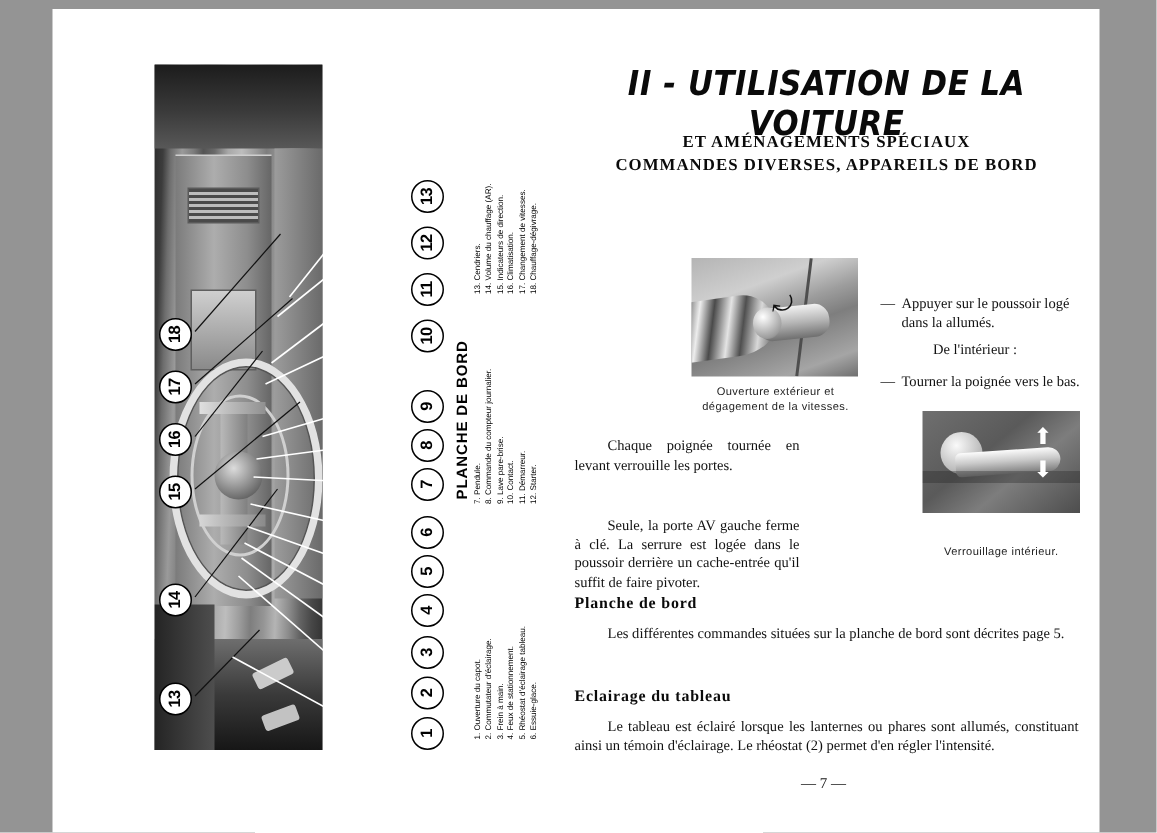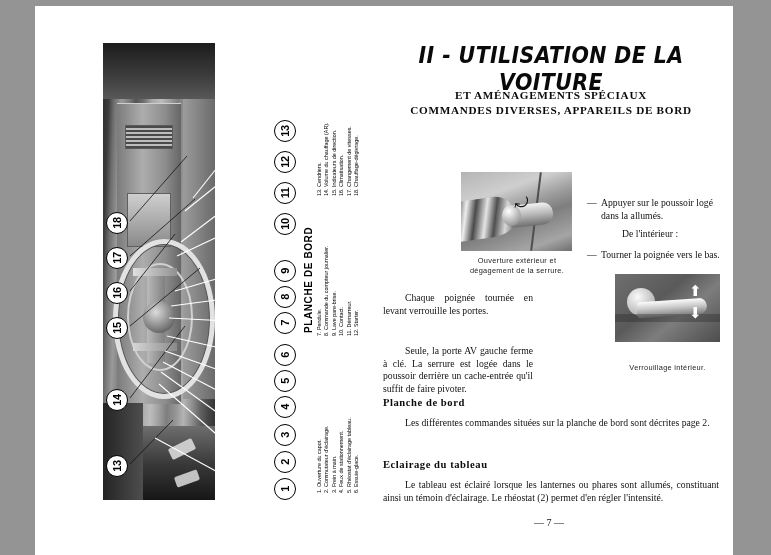--- a/index.html
+++ b/index.html
@@ -393,21 +393,21 @@
 
     <div class="photo2">
       <div class="hand"></div>
       <div class="seam"></div>
       <div class="handle"></div>
       <div class="knob"></div>
       <div class="arrow">⤾</div>
     </div>
     <div class="caption" style="left:92px;top:250px;width:120px;">
       <div>Ouverture extérieur  et</div>
-      <div>dégagement de la serrure.</div>
+      <div>dégagement de la vitesses.</div>
     </div>
 
     <div class="dashitem" style="left:222px;top:191px;width:136px;">
       <span class="dash">—</span>
       <span class="txt">Appuyer sur le poussoir logé dans la allumés.</span>
     </div>
     <div class="para" style="left:257px;top:222px;width:120px;">De l'intérieur :</div>
     <div class="dashitem" style="left:222px;top:243px;width:136px;">
       <span class="dash">—</span>
       <span class="txt">Tourner la poignée vers le bas.</span>
@@ -419,20 +419,20 @@
       <div class="band"></div>
       <div class="ar-up">⬆</div>
       <div class="ar-dn">⬇</div>
     </div>
     <div class="caption" style="left:250px;top:357px;width:105px;">Verrouillage  intérieur.</div>
 
     <div class="para indent" style="left:18px;top:286px;width:150px;">Chaque poignée tournée en levant verrouille les portes.</div>
     <div class="para indent" style="left:18px;top:323px;width:150px;margin-top:16px;">Seule, la porte AV gauche ferme à clé. La serrure est logée dans le poussoir derrière un cache-entrée qu'il suffit de faire pivoter.</div>
 
     <div class="h-sec" style="left:18px;top:391px;">Planche de bord</div>
-    <div class="para indent" style="left:18px;top:411px;width:336px;">Les différentes commandes situées sur la planche de bord sont décrites page 2.</div>
+    <div class="para indent" style="left:18px;top:411px;width:336px;">Les différentes commandes situées sur la planche de bord sont décrites page 5.</div>
 
     <div class="h-sec" style="left:18px;top:453px;">Eclairage du tableau</div>
     <div class="para indent" style="left:18px;top:473px;width:336px;">Le tableau est éclairé lorsque les lanternes ou phares sont allumés, constituant ainsi un témoin d'éclairage. Le rhéostat (2) permet d'en régler l'intensité.</div>
 
     <div class="pagenum">— 7 —</div>
   </div>
 </div>
 
 </body></html>

